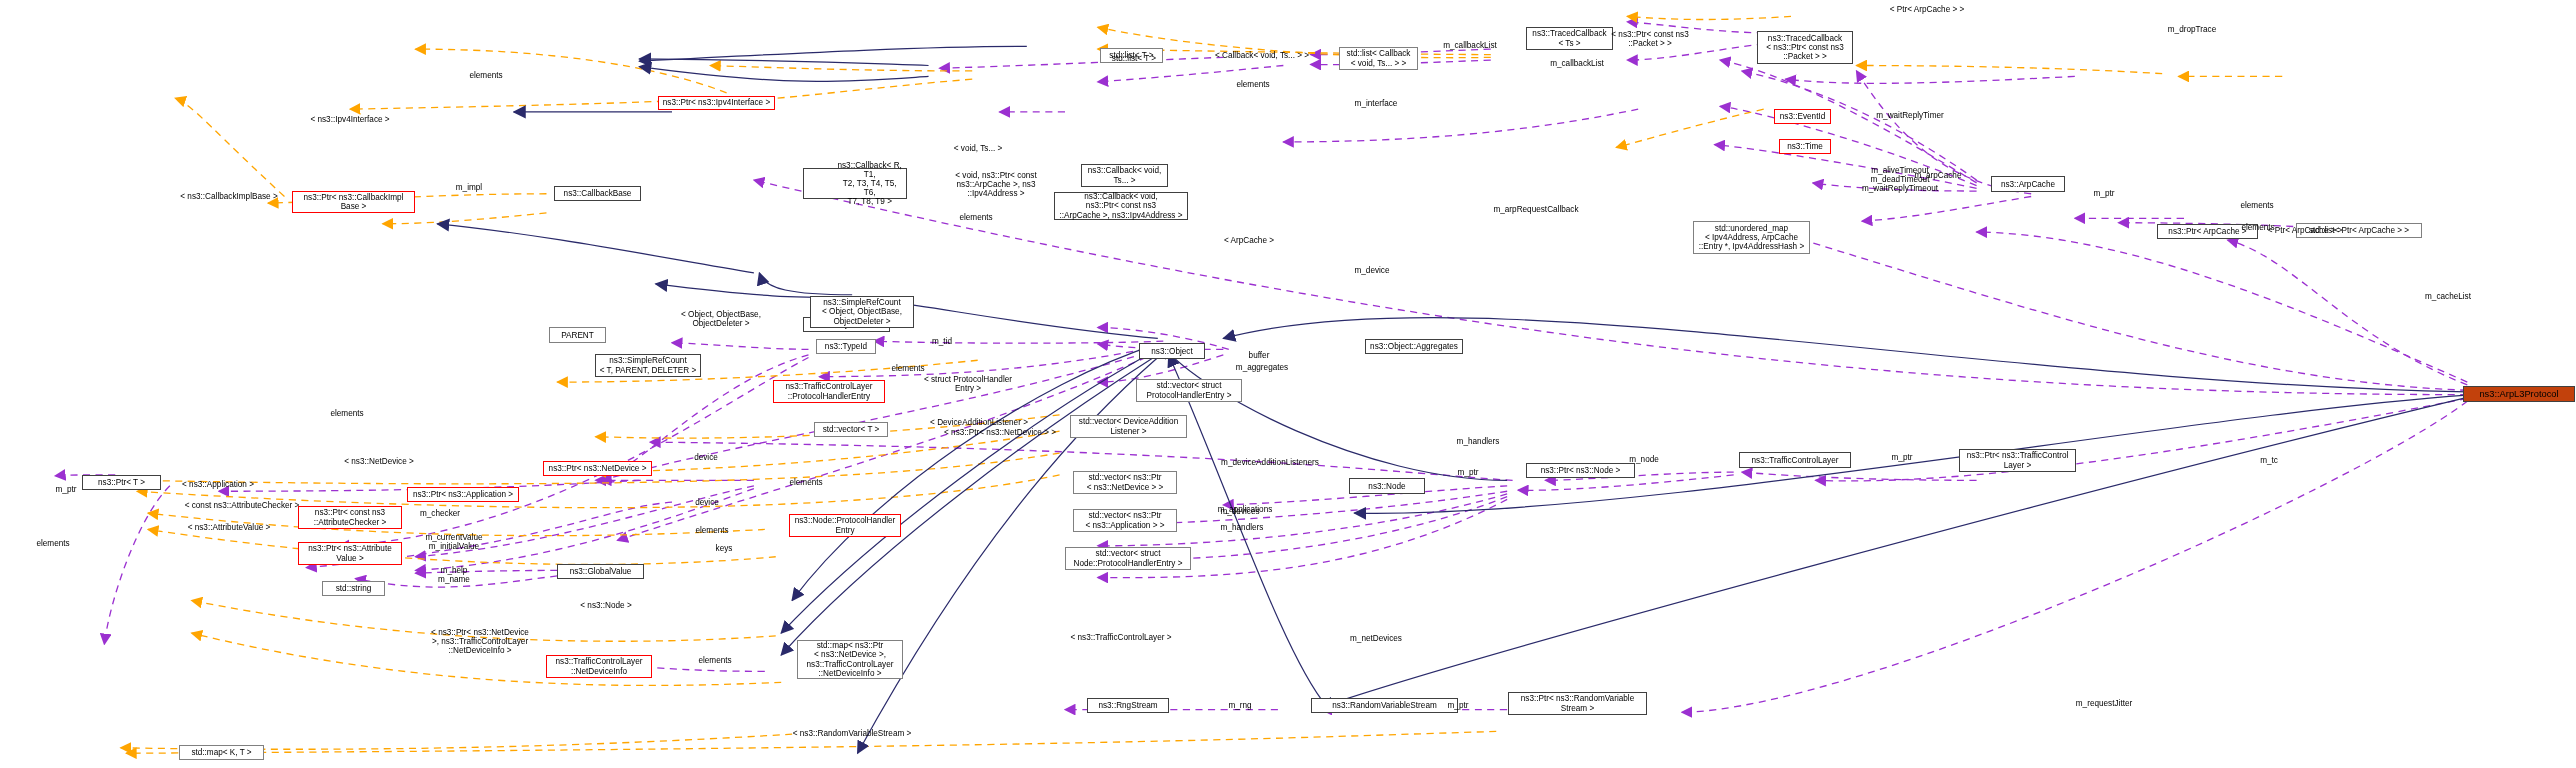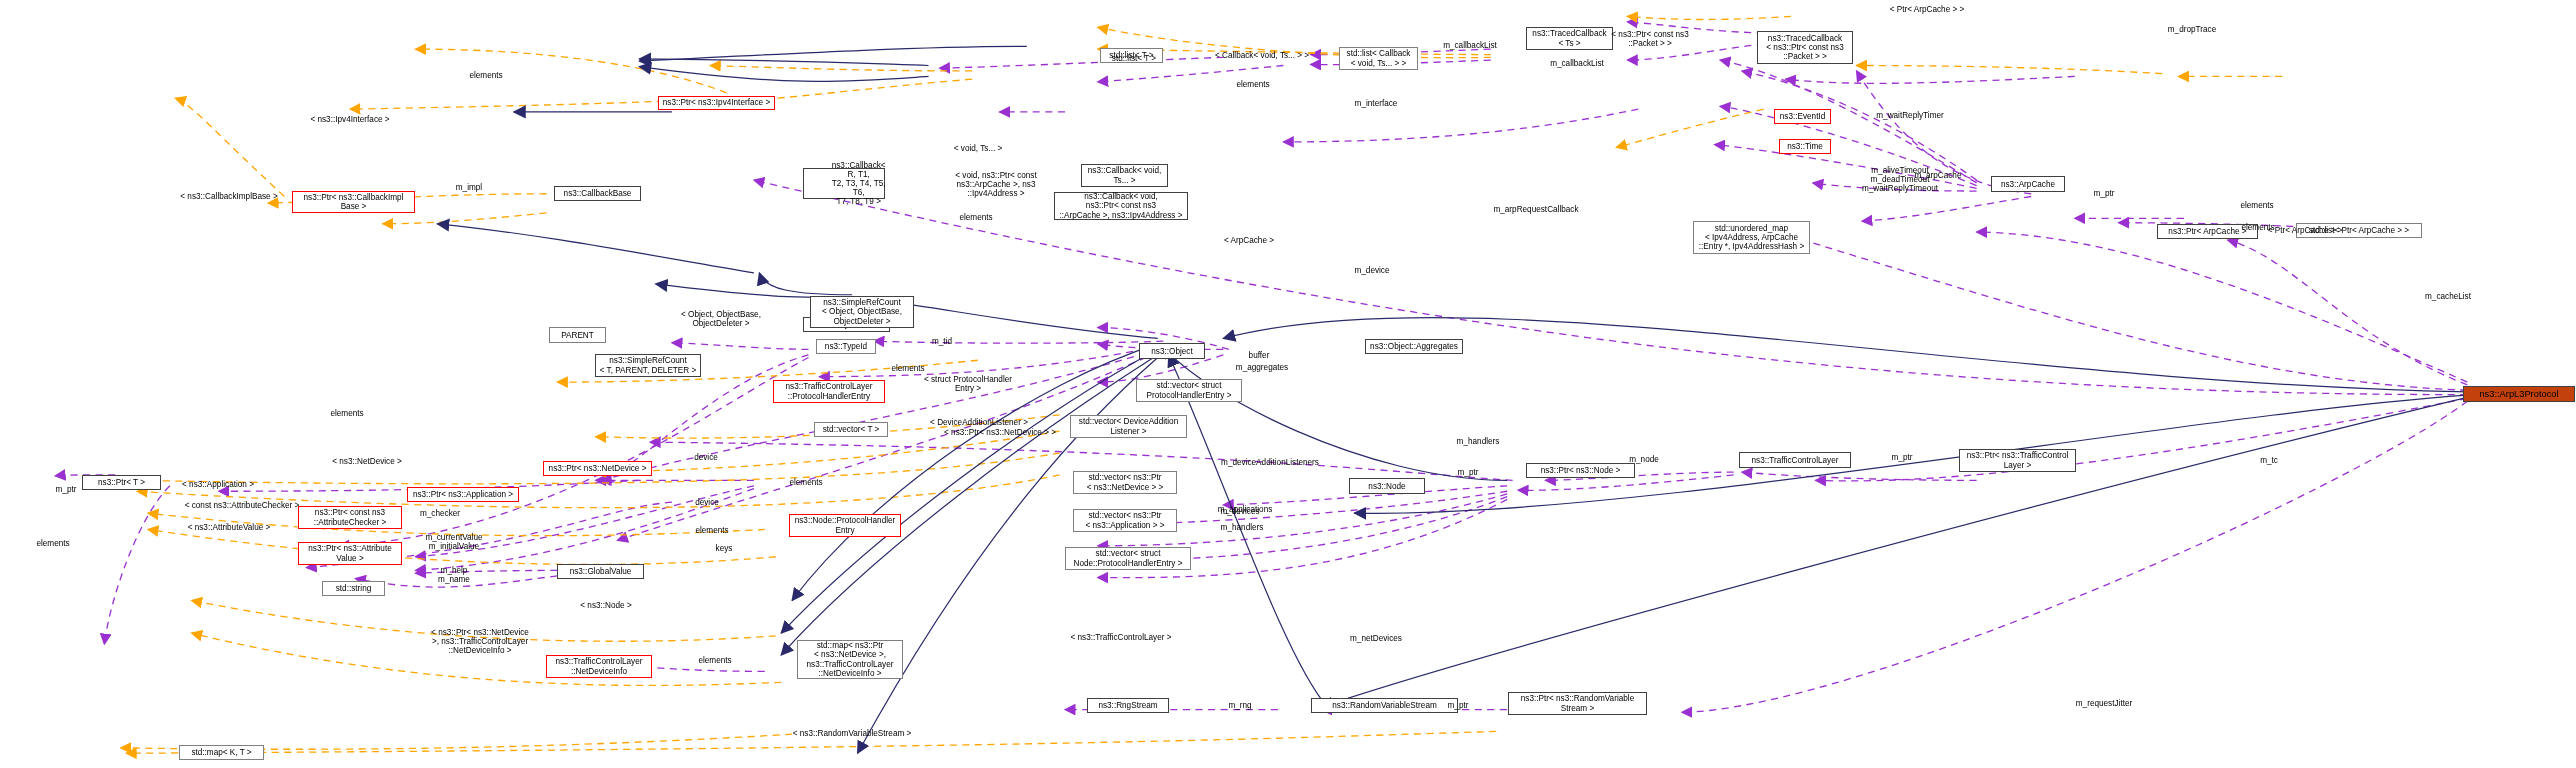--- a/index.html
+++ b/index.html
@@ -141,21 +141,21 @@
     <path d="M2760,880 C2500,880 2200,720 2130,635" marker-end="url(#arrI)"></path>
     <path d="M2430,1295 C2350,1200 2250,900 2140,650" marker-end="url(#arrI)"></path>
   </g>
 </svg>
 
 <div id="nodes">
       <div class="node n-red" style="left: 292px; top: 191px; width: 123px; height: 22px;">ns3::Ptr&lt; ns3::CallbackImpl
 Base &gt;</div>
       <div class="node n-red" style="left: 658px; top: 96px; width: 117px; height: 14px;">ns3::Ptr&lt; ns3::Ipv4Interface &gt;</div>
       <div class="node n-dark" style="left: 554px; top: 186px; width: 87px; height: 15.3px;">ns3::CallbackBase</div>
-      <div class="node n-dark" style="left: 803px; top: 168px; width: 82px; height: 31px; padding-left: 32px;">ns3::Callback&lt; R, T1,
+      <div class="node n-dark" style="left: 803px; top: 168px; width: 104px; height: 31px; padding-left: 32px;">ns3::Callback&lt; R, T1,
 T2, T3, T4, T5, T6,
 T7, T8, T9 &gt;</div>
       <div class="node n-dark" style="left: 1081px; top: 164px; width: 87px; height: 23px;">ns3::Callback&lt; void,
 Ts... &gt;</div>
       <div class="node n-dark" style="left: 1054px; top: 192px; width: 134px; height: 28px;">ns3::Callback&lt; void,
  ns3::Ptr&lt; const ns3
 ::ArpCache &gt;, ns3::Ipv4Address &gt;</div>
       <div class="node" style="left: 1100px; top: 48px; width: 63px; height: 15.3px;">std::list&lt; T &gt;</div>
       <div class="node" style="left: 1339px; top: 47px; width: 79px; height: 23px;">std::list&lt; Callback
 &lt; void, Ts... &gt; &gt;</div>
@@ -268,21 +268,21 @@
       <div class="elabel" style="left: 990px; top: 433px; margin-left: 10px;">&lt; ns3::Ptr&lt; ns3::NetDevice &gt; &gt;</div>
       <div class="elabel" style="left: 1478px; top: 442px;">m_handlers</div>
       <div class="elabel" style="left: 1270px; top: 463px;">m_deviceAdditionListeners</div>
       <div class="elabel" style="left: 1240px; top: 512px;">m_devices</div>
       <div class="elabel" style="left: 1245px; top: 510px;">m_applications</div>
       <div class="elabel" style="left: 1242px; top: 528px;">m_handlers</div>
       <div class="elabel" style="left: 1644px; top: 460px;">m_node</div>
       <div class="elabel" style="left: 1468px; top: 473px;">m_ptr</div>
       <div class="elabel" style="left: 1902px; top: 458px;">m_ptr</div>
       <div class="elabel" style="left: 2269px; top: 461px;">m_tc</div>
-      <div class="elabel" style="left: 367px; top: 462px;">&lt; ns3::NetDevice &gt;</div>
+      <div class="elabel" style="left: 379px; top: 462px;">&lt; ns3::NetDevice &gt;</div>
       <div class="elabel" style="left: 706px; top: 458px;">device</div>
       <div class="elabel" style="left: 66px; top: 490px;">m_ptr</div>
       <div class="elabel" style="left: 218px; top: 485px;">&lt; ns3::Application &gt;</div>
       <div class="elabel" style="left: 242px; top: 506px;">&lt; const ns3::AttributeChecker &gt;</div>
       <div class="elabel" style="left: 440px; top: 514px;">m_checker</div>
       <div class="elabel" style="left: 229px; top: 528px;">&lt; ns3::AttributeValue &gt;</div>
       <div class="elabel" style="left: 707px; top: 503px;">device</div>
       <div class="elabel" style="left: 806px; top: 483px;">elements</div>
       <div class="elabel" style="left: 712px; top: 531px;">elements</div>
       <div class="elabel" style="left: 724px; top: 549px;">keys</div>

